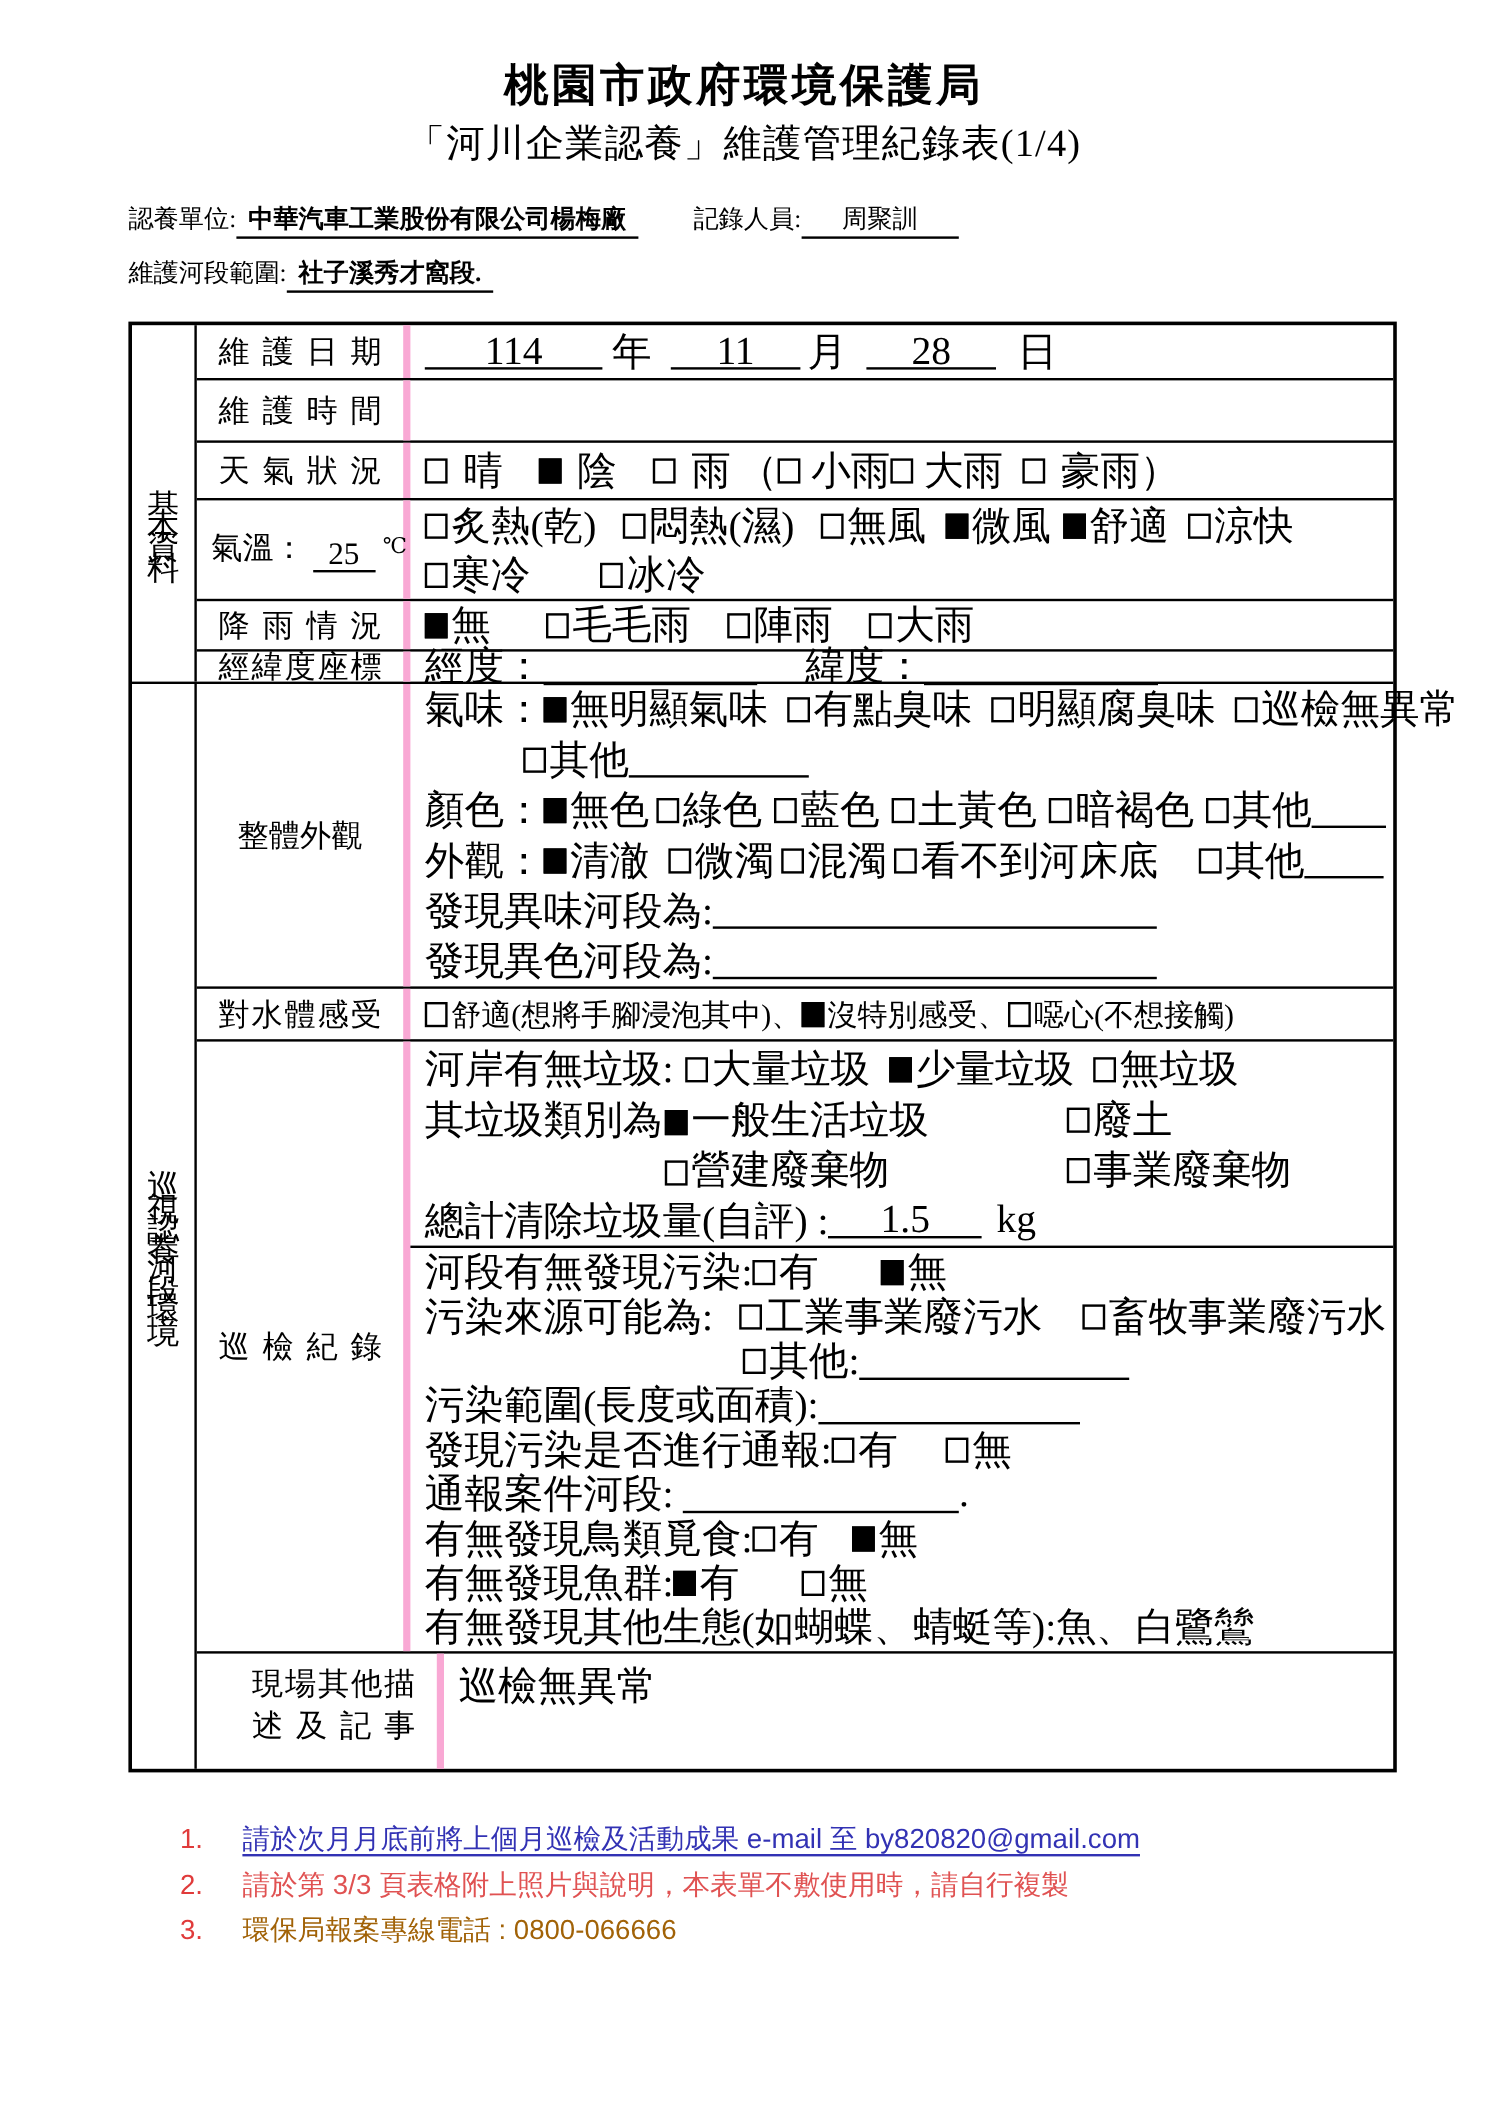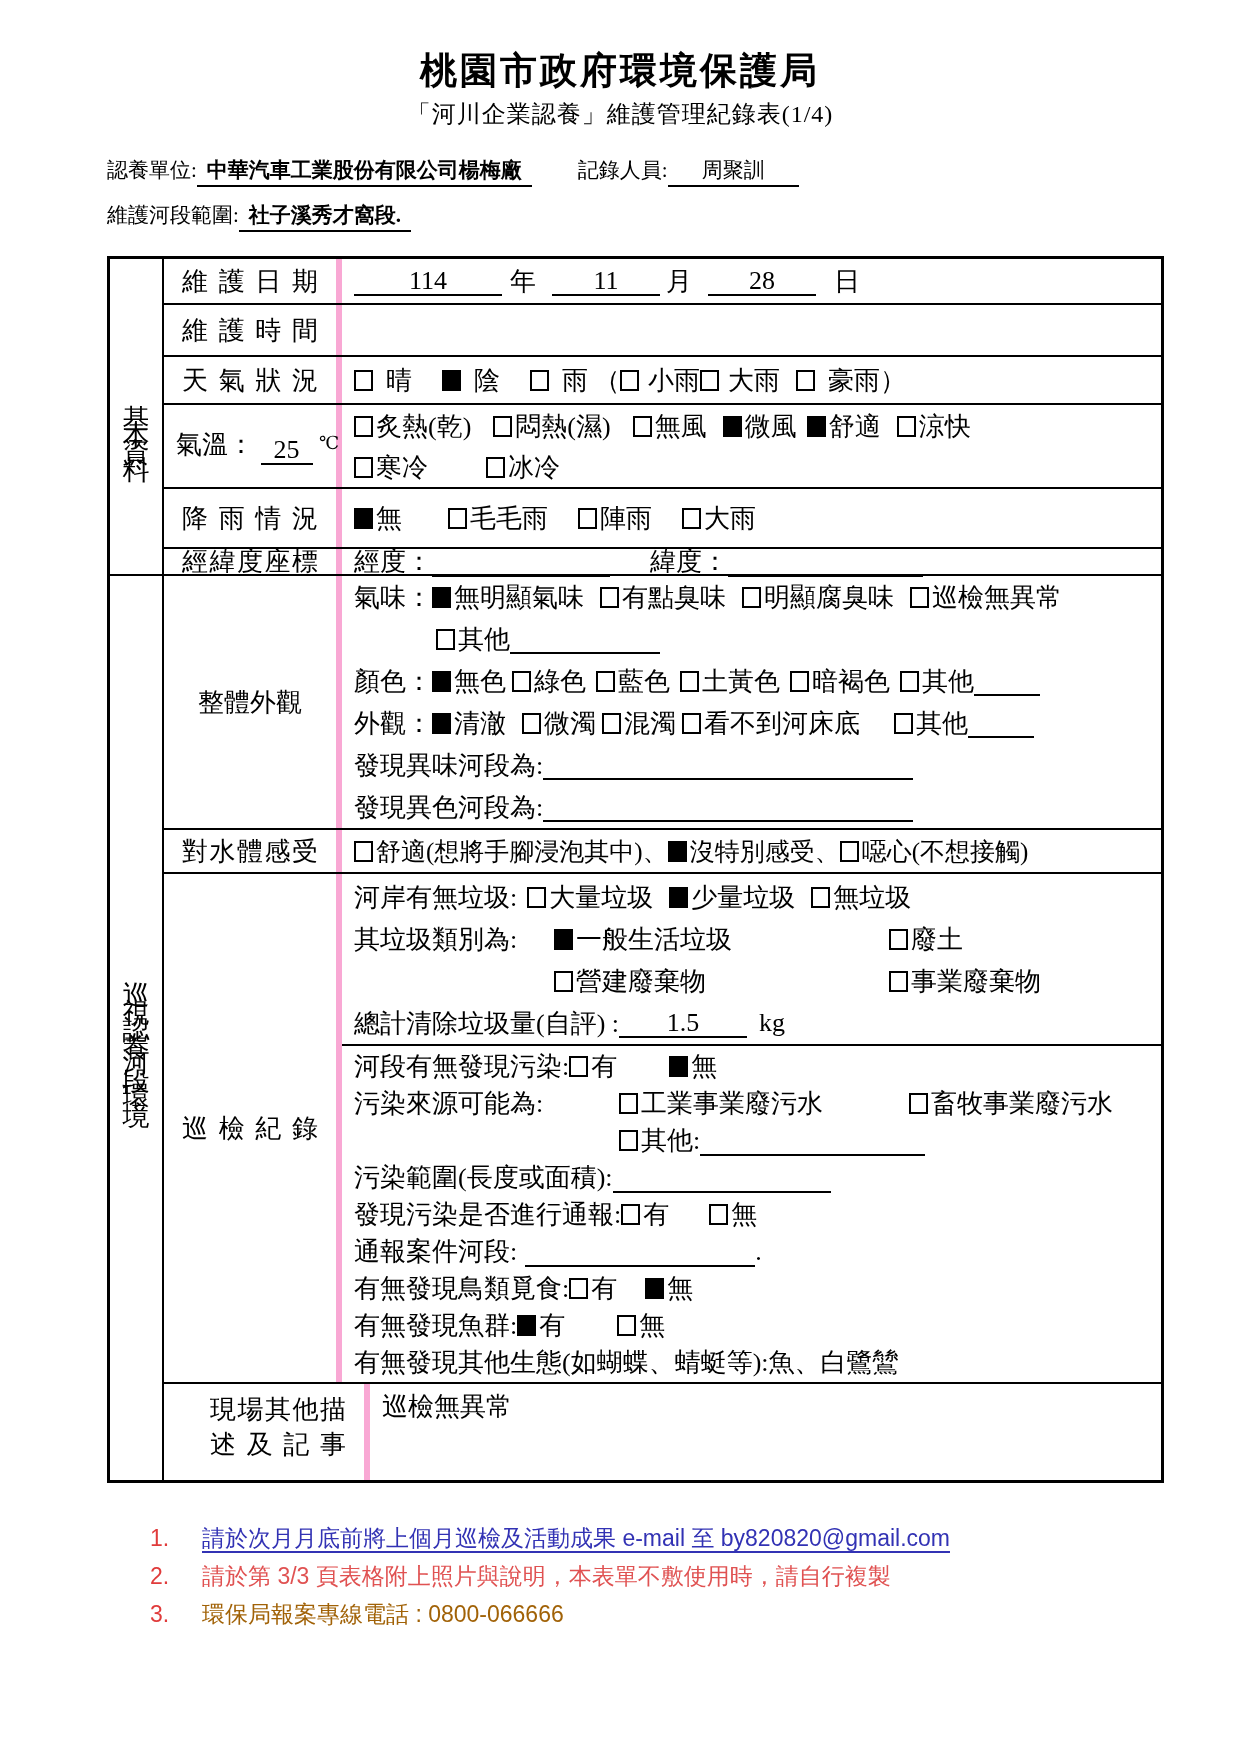--- a/index.html
+++ b/index.html
@@ -7,48 +7,48 @@
   body {
     width:1240px; height:1754px;
     font-family:"Liberation Serif","DejaVu Serif",serif;
     color:#000;
     position:relative;
   }
   .page { width:1240px; height:1754px; background:#fff; overflow:hidden; }
 
   
   .title  { margin-top:46px; text-align:center; font-size:37px; font-weight:bold; letter-spacing:3px; }
-  .subtitle { margin-top:2px; text-align:center; font-size:24px; letter-spacing:1px; }
+  .subtitle { margin-top:2px; text-align:center; font-size:32px; letter-spacing:1px; }
   .hdrline { margin:26px 76px 0 107px; font-size:21px; display:flex; align-items:baseline; white-space:nowrap; }
   .hdrline + .hdrline { margin-top:14px; }
   .ulval { border-bottom:2px solid #000; padding:0 10px 1px 10px; }
   .bold { font-weight:bold; }
   .recorder { margin-left:46px; }
   .recorder-val { padding:0 34px 1px 34px; }
 
   
   .tbl { margin:24px 76px 0 107px; width:1057px; border:3px solid #000; }
   .tgroup { display:flex; }
   .tgroup + .tgroup { border-top:2px solid #000; }
   .gcol { width:54px; border-right:2px solid #000; display:flex; align-items:center; justify-content:center; }
   .gtext { writing-mode:vertical-rl; text-orientation:upright; font-size:27px; letter-spacing:17px; }
   .grows { flex:1; min-width:0; }
   .trow { display:flex; }
   .trow + .trow { border-top:2px solid #000; }
   .lbl { width:178px; border-right:6px solid #f9a8d4; display:flex; align-items:center; font-size:26px; }
   .lbl-inner { width:100%; padding:0 18px; text-align:justify; text-align-last:justify; }
   .lbl-left { width:100%; padding:0 6px 0 12px; text-align:left; white-space:nowrap; }
-  .cnt { flex:1; min-width:0; font-size:26px; padding:0 6px 0 12px; }
+  .cnt { flex:1; min-width:0; font-size:33px; padding:0 6px 0 12px; }
   .cnt-pad0 { padding:0; }
 
   .h-date    { height:44px; }
   .h-time    { height:52px; }
   .h-weather { height:48px; }
   .h-temp    { height:84px; }
-  .h-rain    { height:60px; }
+  .h-rain    { height:42px; }
   .h-coord   { height:27px; }
   .h-appear  { height:252px; }
   .h-feel    { height:44px; }
   .h-patrol  { height:510px; }
   .h-notes   { height:98px;padding-left:28px; }
 
   .vcenter { display:flex; align-items:center; height:100%; white-space:nowrap; }
   .ln  { height:42px; display:flex; align-items:center; white-space:nowrap; }
   .ln2 { height:37px; display:flex; align-items:center; white-space:nowrap; }
 

